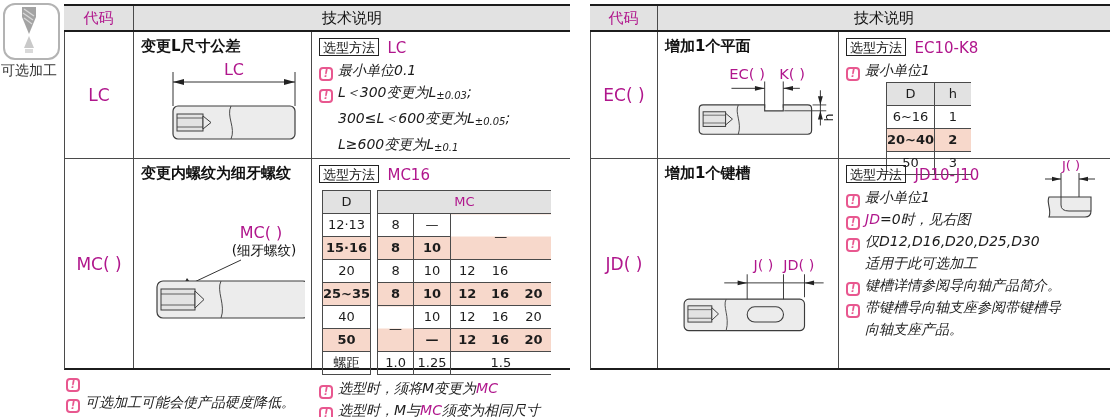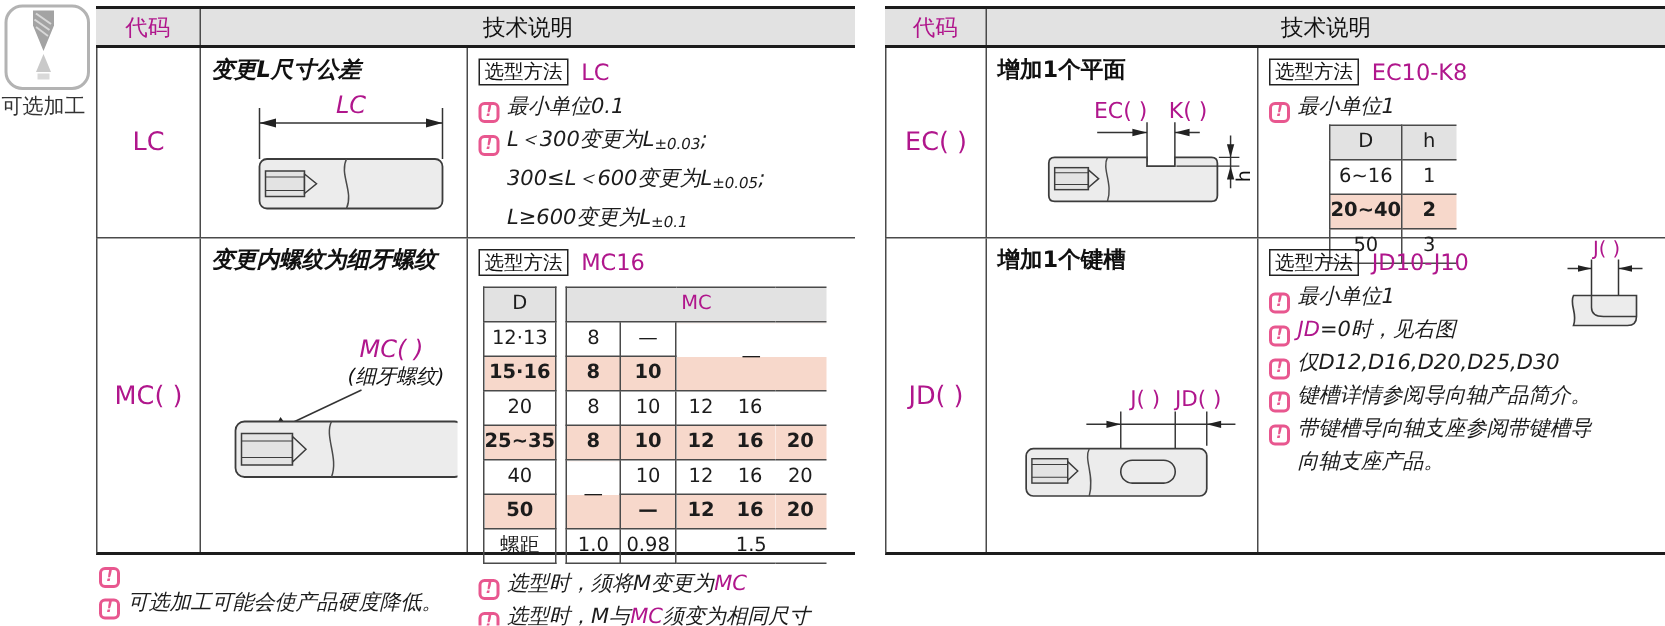--- a/index.html
+++ b/index.html
@@ -26,21 +26,21 @@
   .trow{display:flex;border-bottom:1px solid #4a4a4a;border-left:1px solid #4a4a4a;}
   .trow.last{border-bottom:2px solid #1c1c1c;}
   .row1{height:126px;}
   .row2{height:209px;}
   .cell{box-sizing:border-box;}
   .c-code{display:flex;align-items:center;justify-content:center;
     color:#b0168c;font-size:17px;border-right:1px solid #4a4a4a;}
   .cat-left .c-code{width:69px;}
   .cat-right .c-code{width:67px;}
   .c-mid{border-right:1px solid #4a4a4a;padding:5px 2px 0 7px;position:relative;}
-  .cat-left .c-mid{width:178px;font-style:italic;}
+  .cat-left .c-mid{width:178px;}
   .cat-right .c-mid{width:181px;}
   .c-notes{flex:1;padding:5px 2px 0 7px;position:relative;font-size:14px;line-height:22px;}
   .row-title{font-weight:bold;font-size:15px;color:#111;}
   
   .mline{line-height:22px;white-space:nowrap;}
   .mbox{display:inline-block;border:1px solid #222;padding:0 3px;font-size:13px;
     line-height:17px;height:18px;box-sizing:border-box;vertical-align:1px;color:#111;}
   .mcode{color:#b0168c;font-size:15px;margin-left:4px;}
   
   .nl{white-space:nowrap;font-style:italic;}
@@ -209,21 +209,21 @@
               <td class="sp"></td>
           <td class="vr pk">—</td>
           <td class="pk">12</td>
           <td class="pk">16</td>
           <td class="pk">20</td>
         </tr>
         <tr>
           <td class="bD">螺距</td>
               <td class="sp"></td>
           <td class="vl vr">1.0</td>
-          <td class="vr">0.98</td>
+          <td class="vr">1.25</td>
           <td colspan="3">1.5</td>
         </tr>
       </tbody>
         </table>
       <div class="nl"><span class="nico"></span><span>选型时，须将M变更为</span><span class="mag">MC</span></div>
       <div class="nl"><span class="nico"></span><span>选型时，M与</span><span class="mag">MC</span><span>须变为相同尺寸</span></div>
     </div>
   </div>
 </div>
 
@@ -329,20 +329,21 @@
         <path d="M12 38 C9 44 15 50 12 58 L48 58 Q54 58 54 52 L54 38 Z" fill="#ececec" stroke="#3c3c3c" stroke-width="1.1"></path>
         <path d="M24 38 V46 Q24 52 32 52 L54 52" fill="none" stroke="#3c3c3c" stroke-width="1"></path>
       </svg>
       <div class="mline">
         <span class="mbox">选型方法</span>
         <span class="mcode">JD10-J10</span>
       </div>
       <div class="nl"><span class="nico"></span><span>最小单位1</span></div>
       <div class="nl"><span class="nico"></span><span class="mag">JD</span><span>=0时，见右图</span></div>
       <div class="nl"><span class="nico"></span><span>仅D12,D16,D20,D25,D30</span></div>
+      <div class="nl cont"><span>适用于此可选加工</span></div>
       <div class="nl"><span class="nico"></span><span>键槽详情参阅导向轴产品简介。</span></div>
       <div class="nl"><span class="nico"></span><span>带键槽导向轴支座参阅带键槽导</span></div>
       <div class="nl cont"><span>向轴支座产品。</span></div>
     </div>
   </div>
 </div>
 
 <div class="footnotes">
   <div class="nl"><span class="nico"></span></div>
   <div class="nl"><span class="nico"></span><span>可选加工可能会使产品硬度降低。</span></div>

